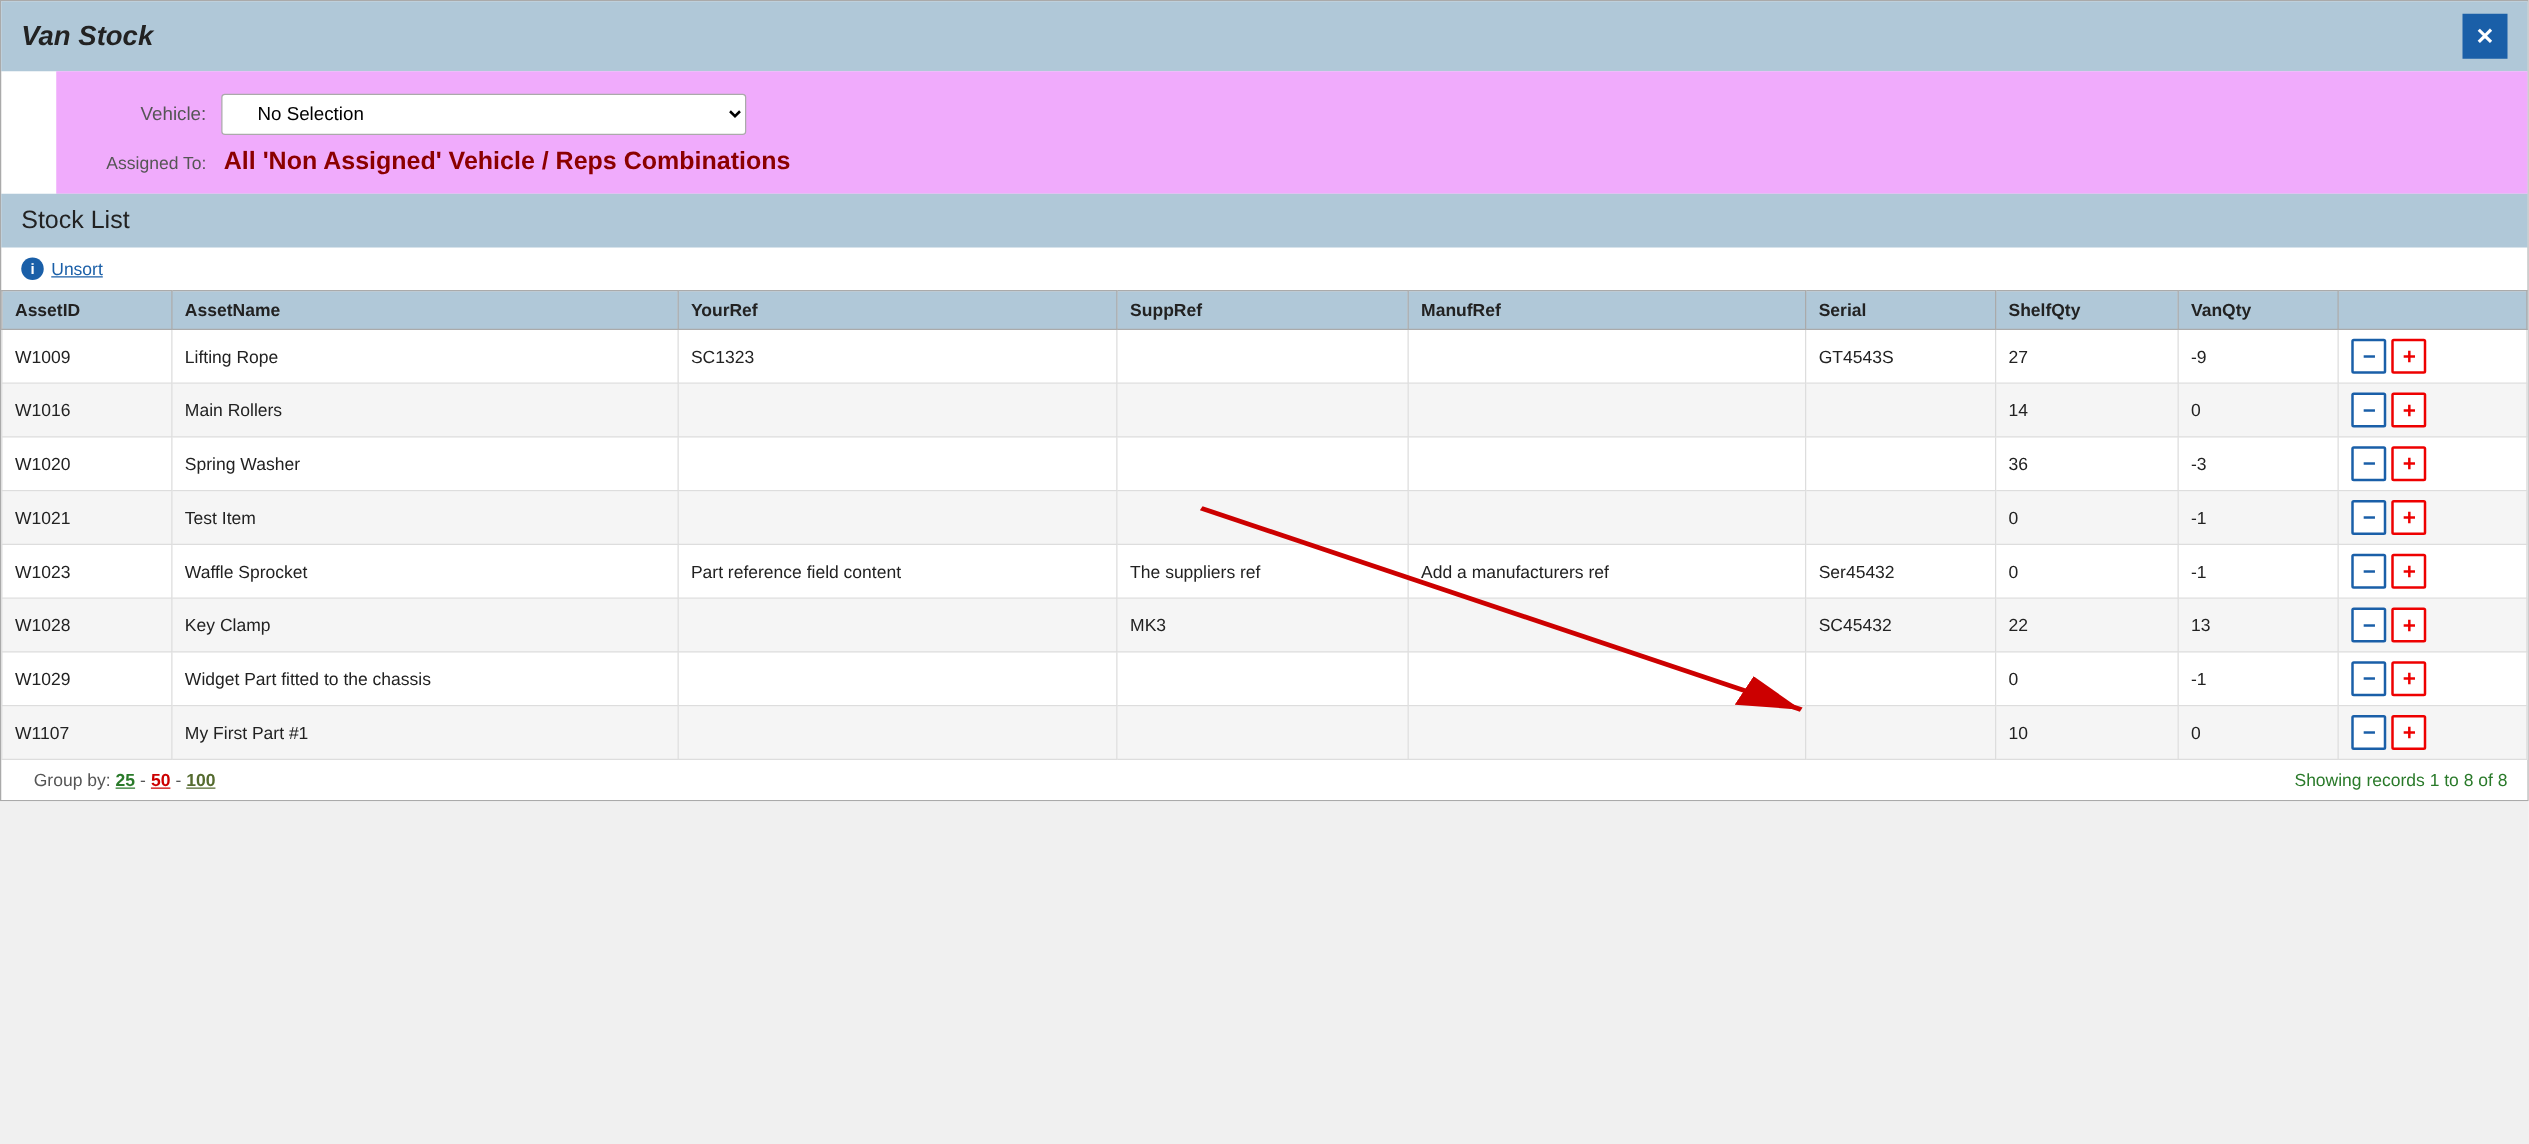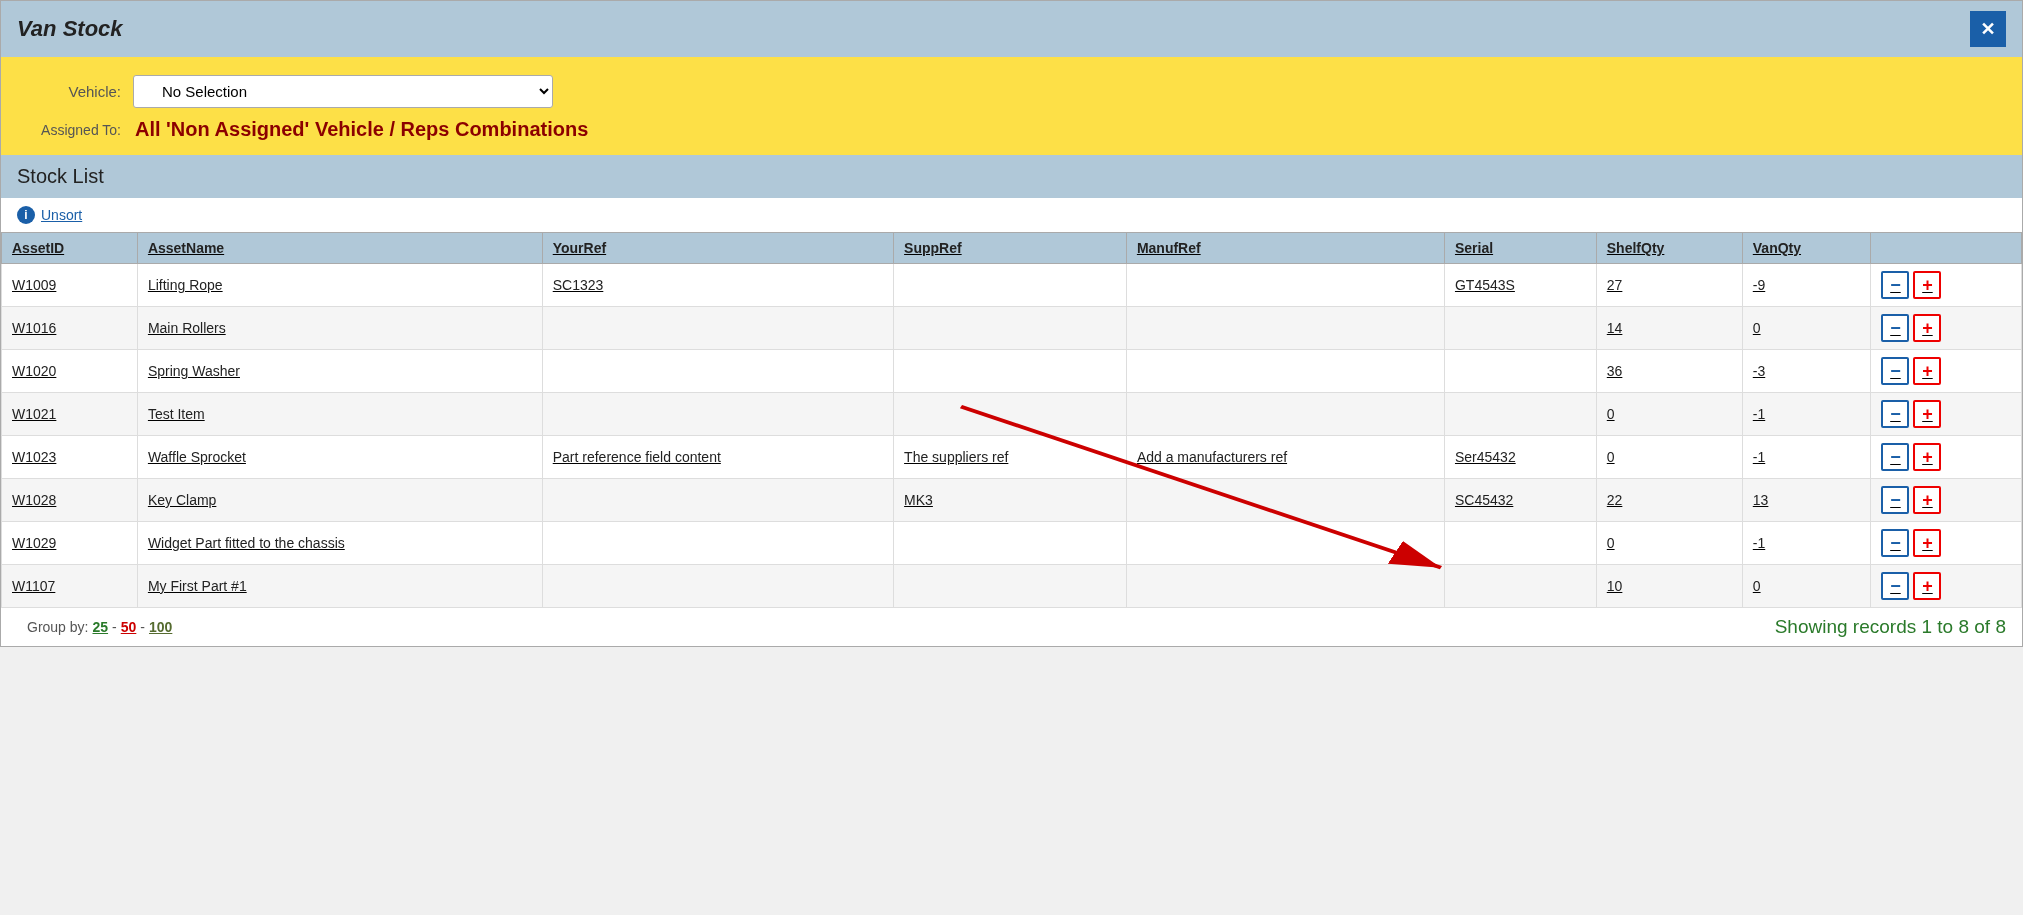--- a/index.html
+++ b/index.html
@@ -31,21 +31,22 @@
       font-weight: bold;
       cursor: pointer;
       display: flex;
       align-items: center;
       justify-content: center;
     }
 
     
     .vehicle-section {
       padding: 18px 40px 14px 40px;
-      background: #fde047;
+      background: #f0abfc;
+      margin-left: 44px;
     }
     .vehicle-row {
       display: flex;
       align-items: center;
       gap: 12px;
       margin-bottom: 10px;
     }
     .vehicle-label {
       color: #555;
       font-size: 15px;
@@ -166,21 +167,21 @@
       padding: 8px 16px;
       display: flex;
       justify-content: space-between;
       align-items: center;
       font-size: 14px;
     }
     .group-by { display: flex; align-items: center; gap: 4px; color: #555; margin-left: 10px; }
     .group-green { color: #2a7a2a; font-weight: bold; cursor: pointer; text-decoration: underline; }
     .group-red { color: #cc0000; font-weight: bold; cursor: pointer; text-decoration: underline; }
     .group-purple { color: #556b2f; font-weight: bold; cursor: pointer; text-decoration: underline; }
-    .showing-records { color: #2a7a2a; font-size: 19px; }
+    .showing-records { color: #2a7a2a; font-size: 14px; }
     .red-arrow {
       position: absolute;
       top: 0;
       left: 0;
       width: 100%;
       height: 100%;
       pointer-events: none;
     }
   </style>
 </head>
@@ -208,21 +209,21 @@
 
   <div class="section-header">
     <span>Stock List</span>
   </div>
 
   <div class="unsort-row">
     <span class="info-icon">i</span>
     <a class="unsort-link">Unsort</a>
   </div>
 
-  <div style="position:relative;text-decoration:underline;">
+  <div style="position:relative;">
     <table class="stock-table">
       <thead>
         <tr>
           <th>AssetID</th>
           <th>AssetName</th>
           <th>YourRef</th>
           <th>SuppRef</th>
           <th>ManufRef</th>
           <th>Serial</th>
           <th>ShelfQty</th>

